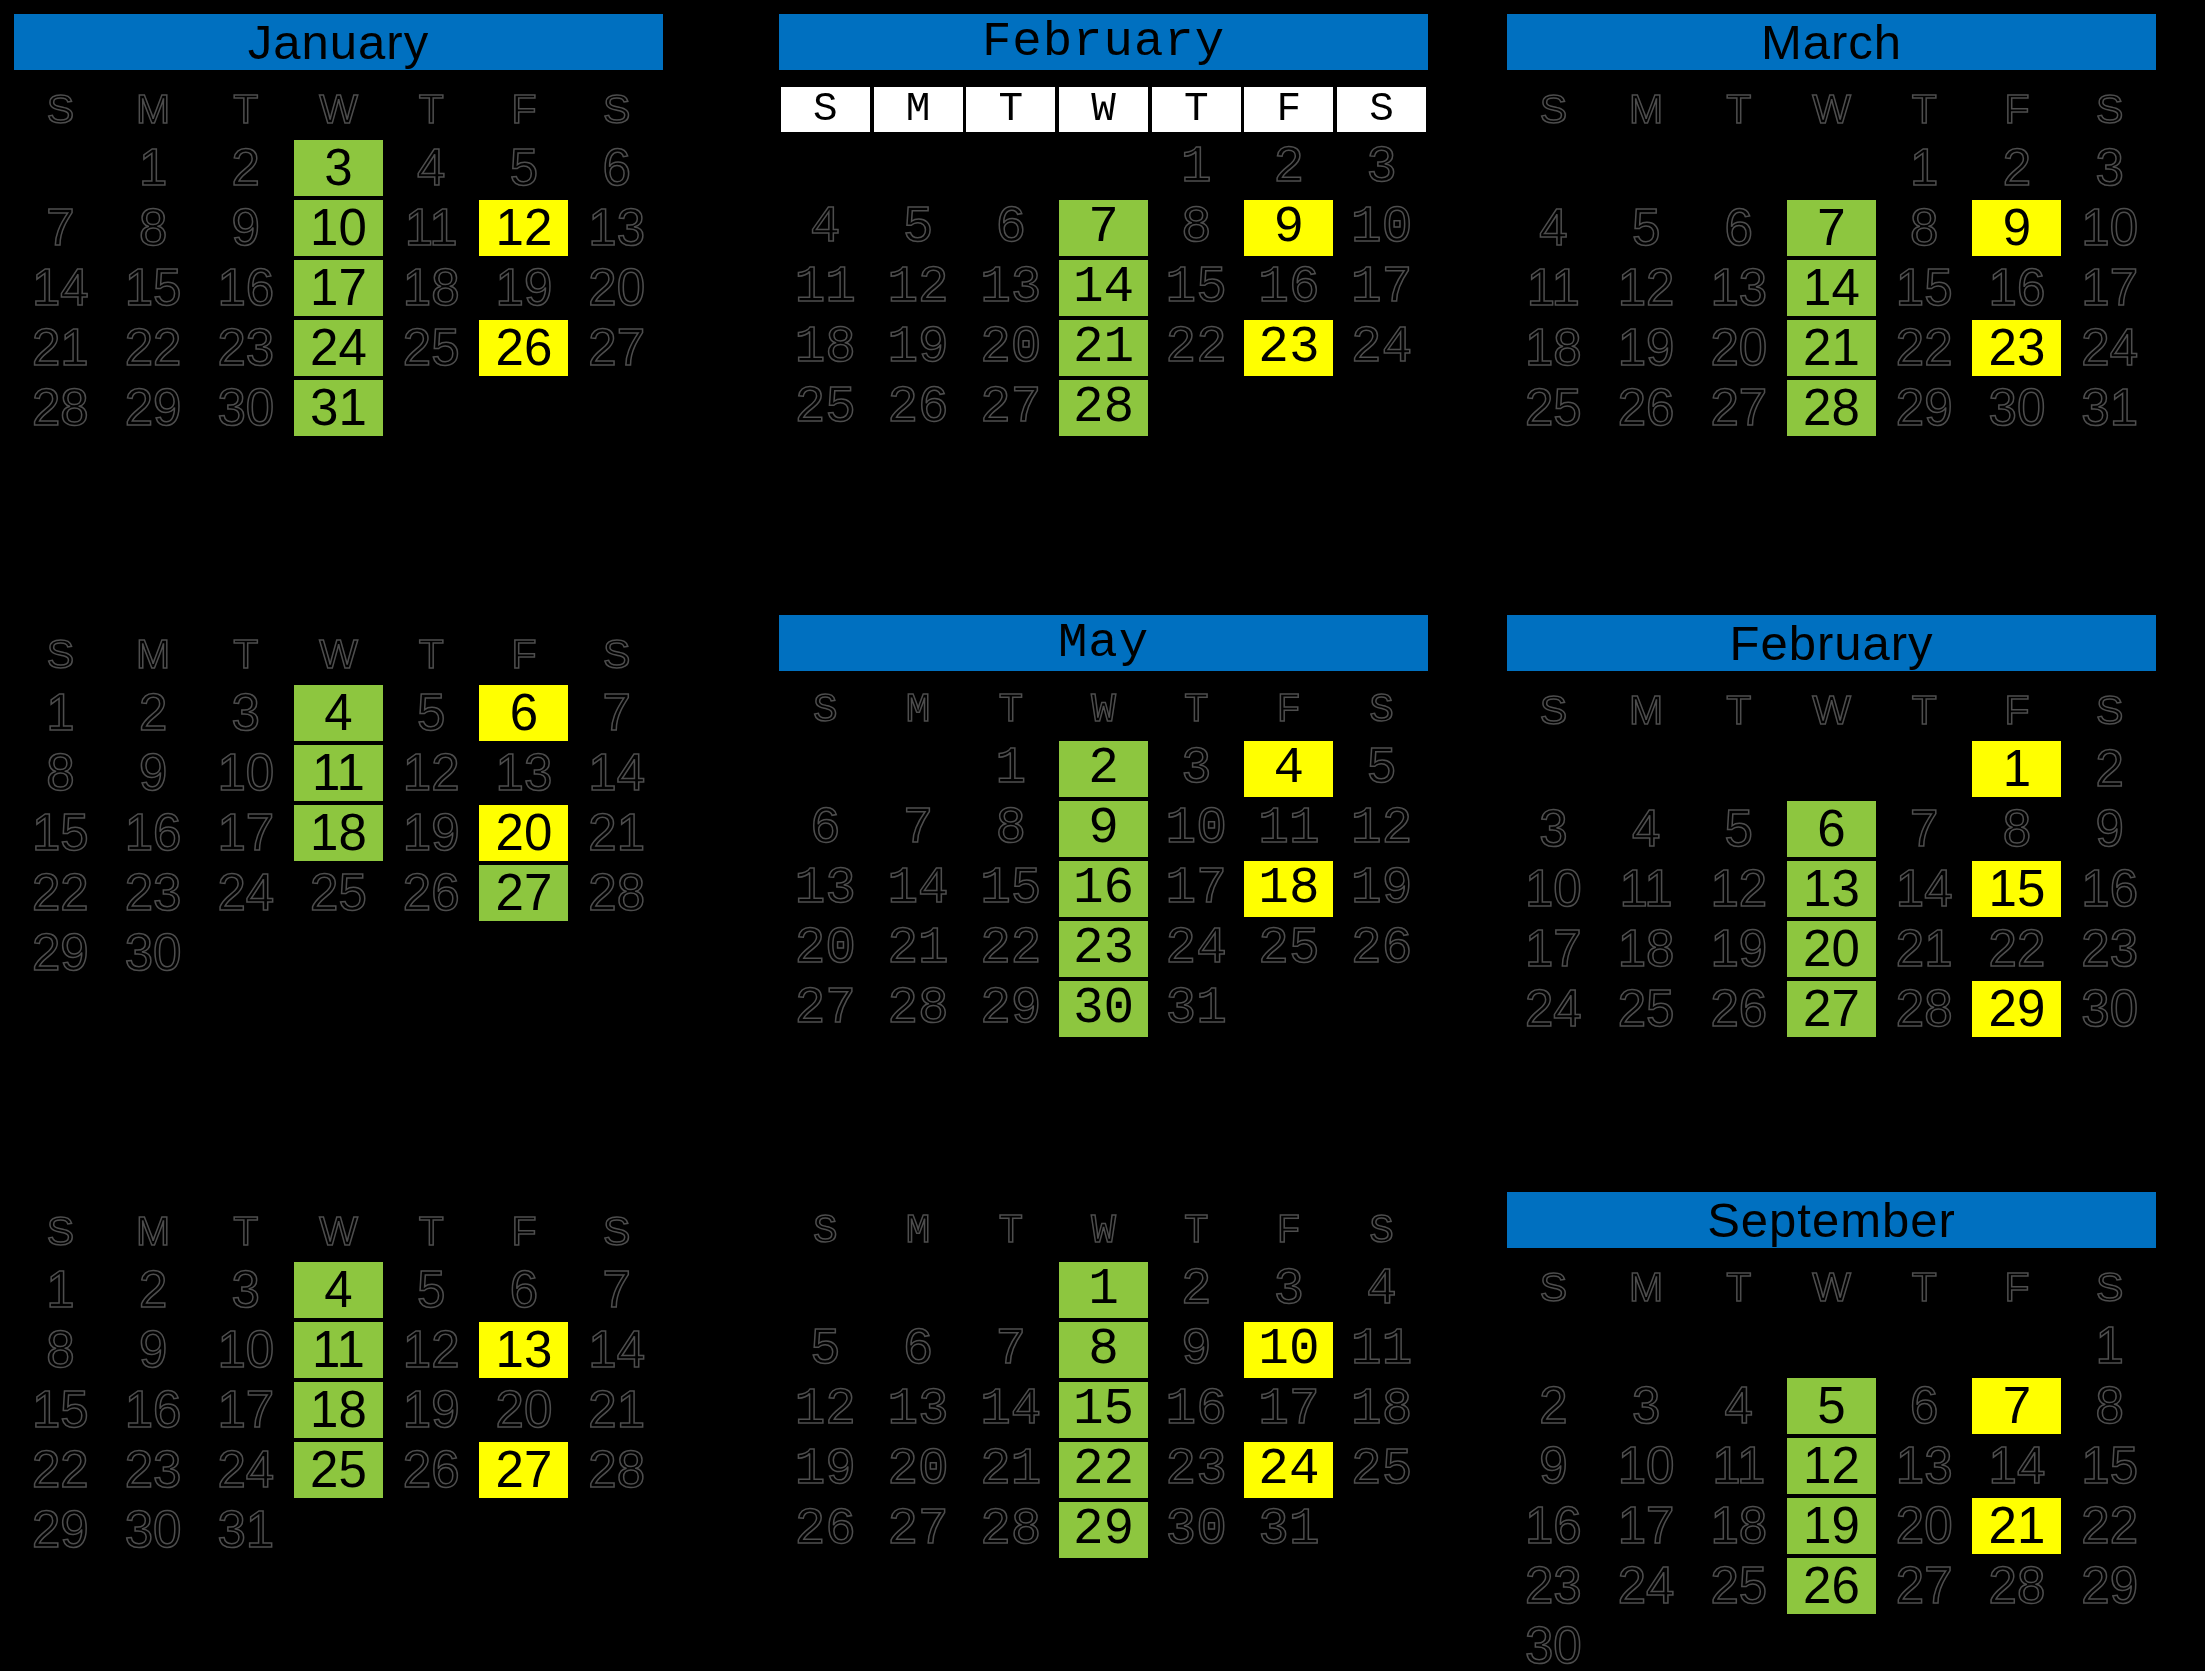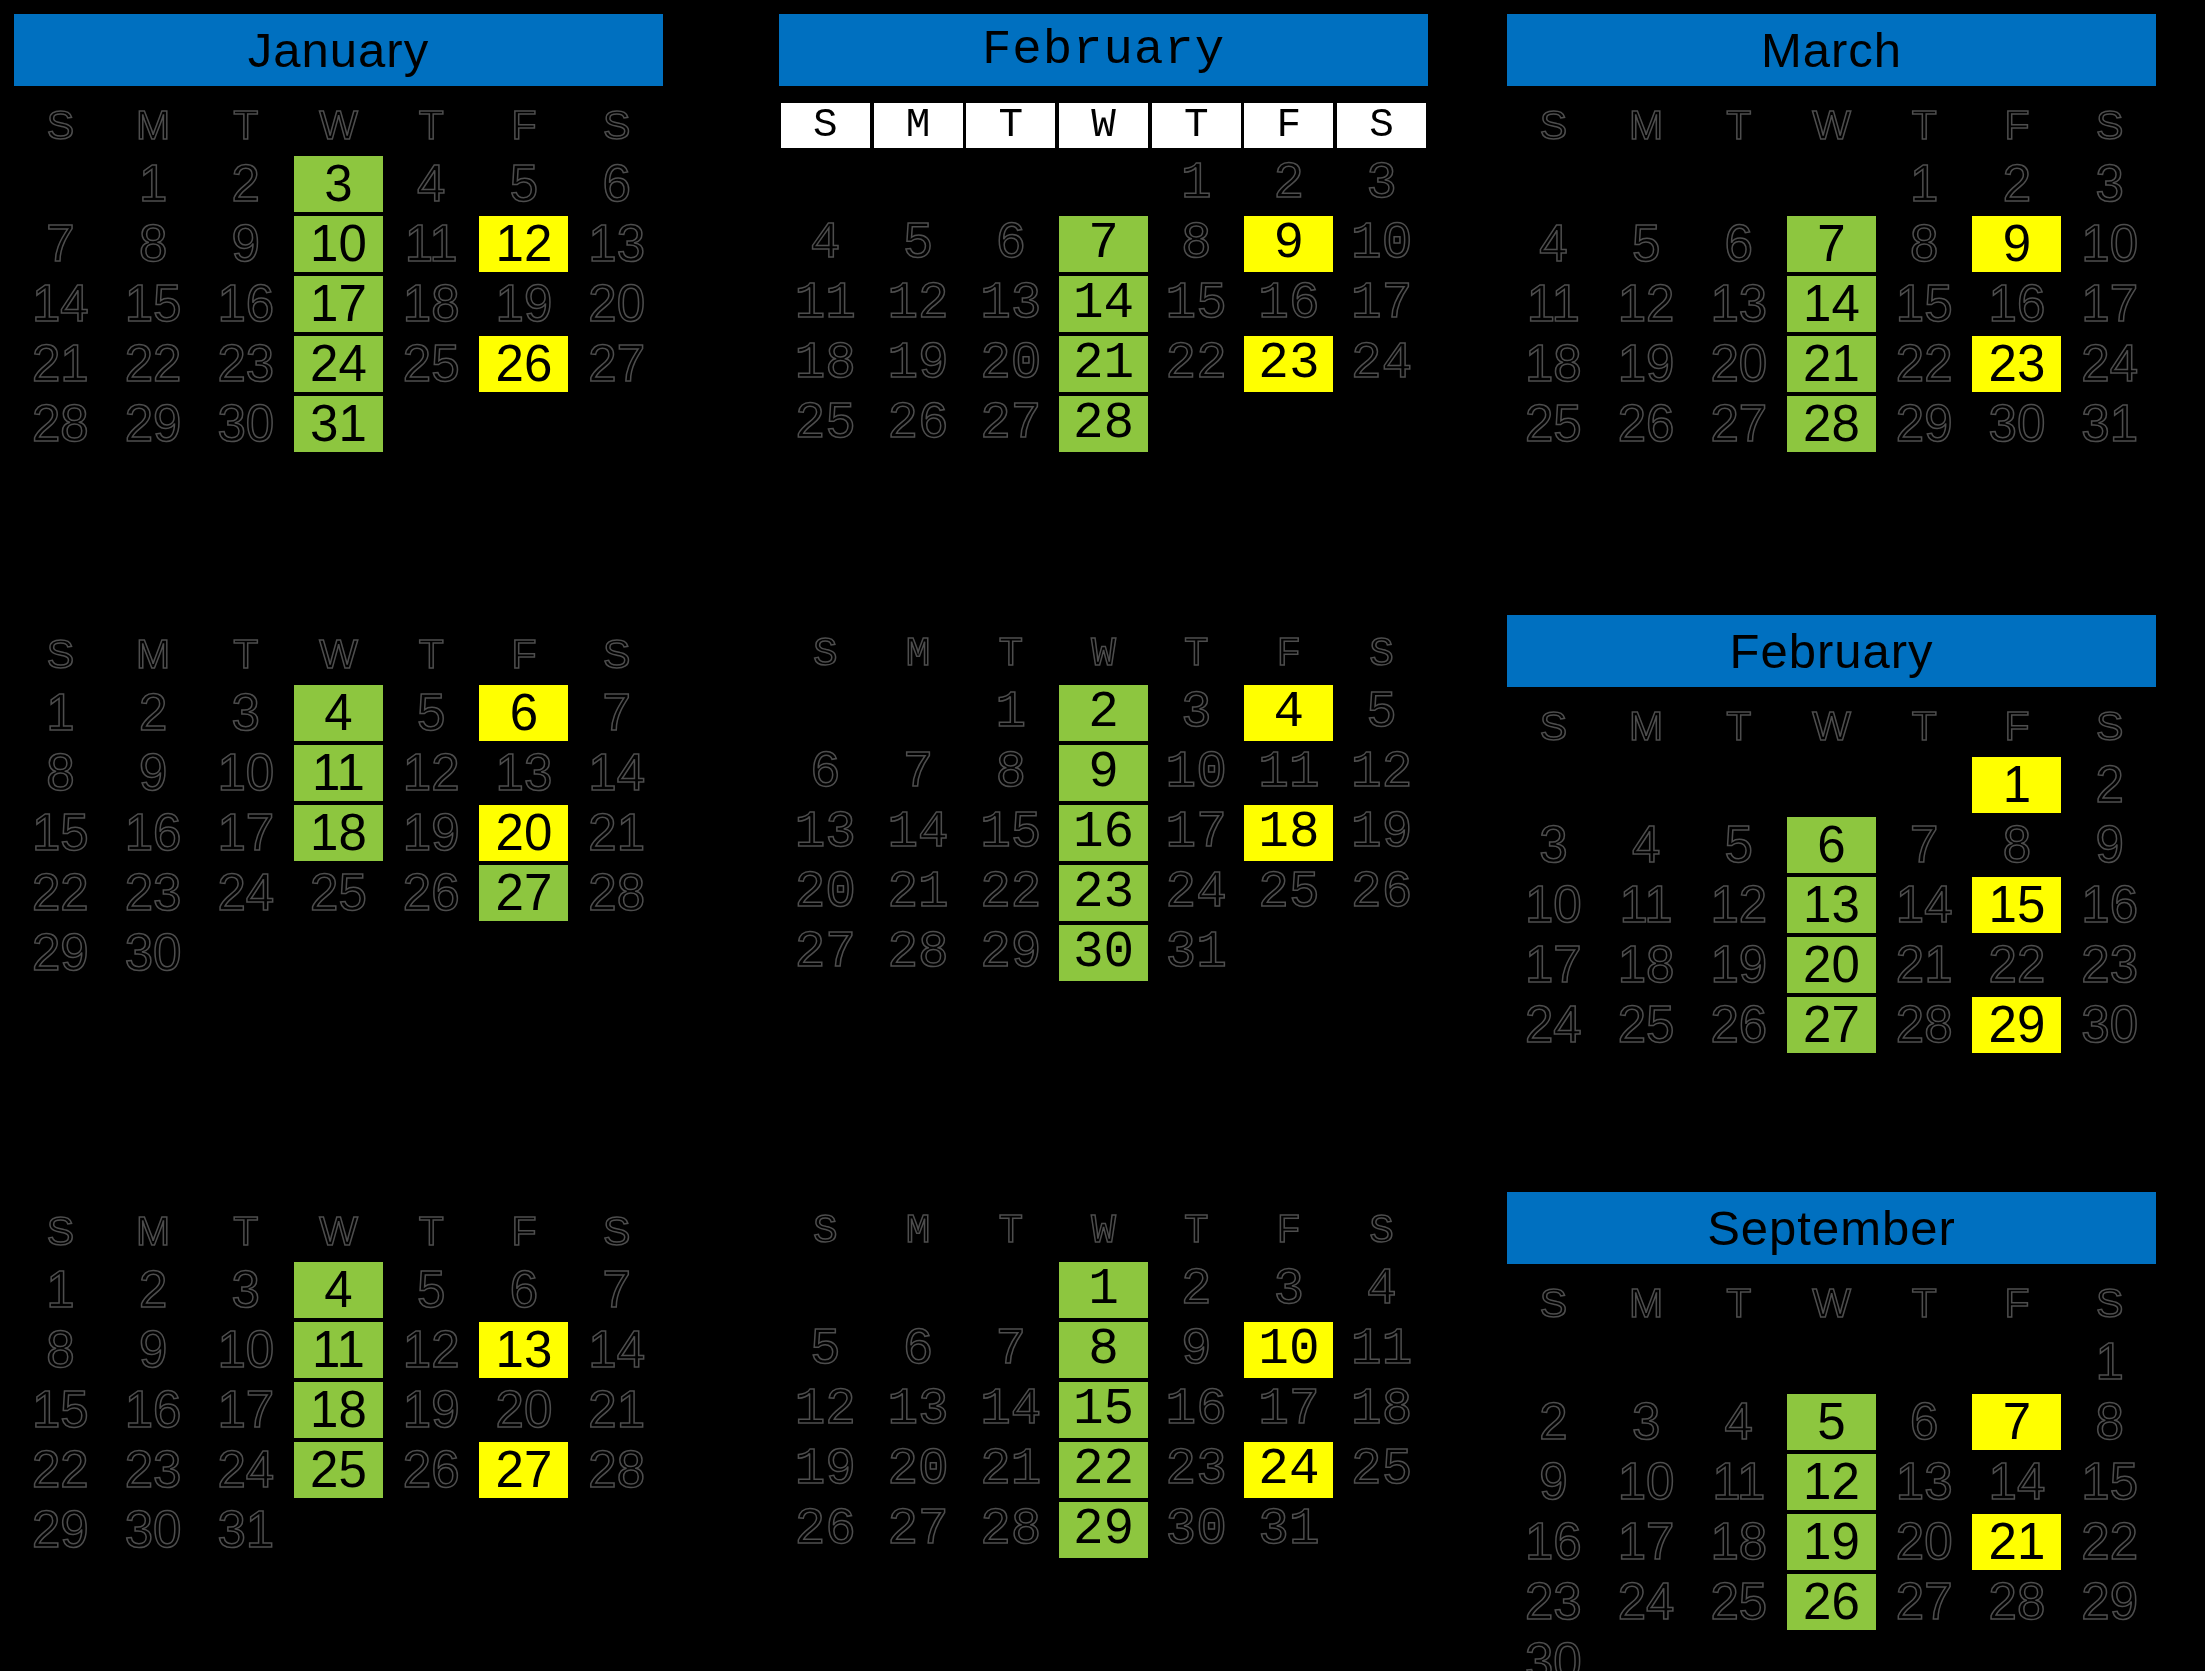--- a/index.html
+++ b/index.html
@@ -23,21 +23,21 @@
   
   .month:nth-child(3n+1) { left: 14px; }
   .month:nth-child(3n+2) { left: 779px; font-family: Liberation Mono, monospace; }
   .month:nth-child(3n)   { left: 1507px; }
   
   .month:nth-child(-n+3)               { top: 14px; }
   .month:nth-child(n+4):nth-child(-n+6){ top: 615px; }
   .month:nth-child(n+7)                { top: 1192px; }
 
   .month-header {
-    height: 72px;
+    height: 56px;
     background: var(--header-blue, #0070C0);
     display: flex;
     align-items: center;
     justify-content: center;
     color: #000;
     font-size: 49px;
     letter-spacing: 1px;
   }
   .dow-row {
     margin-top: 16.5px;
@@ -641,20 +641,23 @@
           </div>
           <div class="day"></div>
           <div class="day"></div>
           <div class="day"></div>
           <div class="day"></div>
           <div class="day"></div>
         </div>
       </div>
     </div>
     <div class="month">
+      <div class="month-header">
+        <span>May</span>
+      </div>
       <div class="dow-row">
         <div class="dow-cell">
           <span class="dow-letter ghost">S</span>
         </div>
         <div class="dow-cell">
           <span class="dow-letter ghost">M</span>
         </div>
         <div class="dow-cell">
           <span class="dow-letter ghost">T</span>
         </div>

